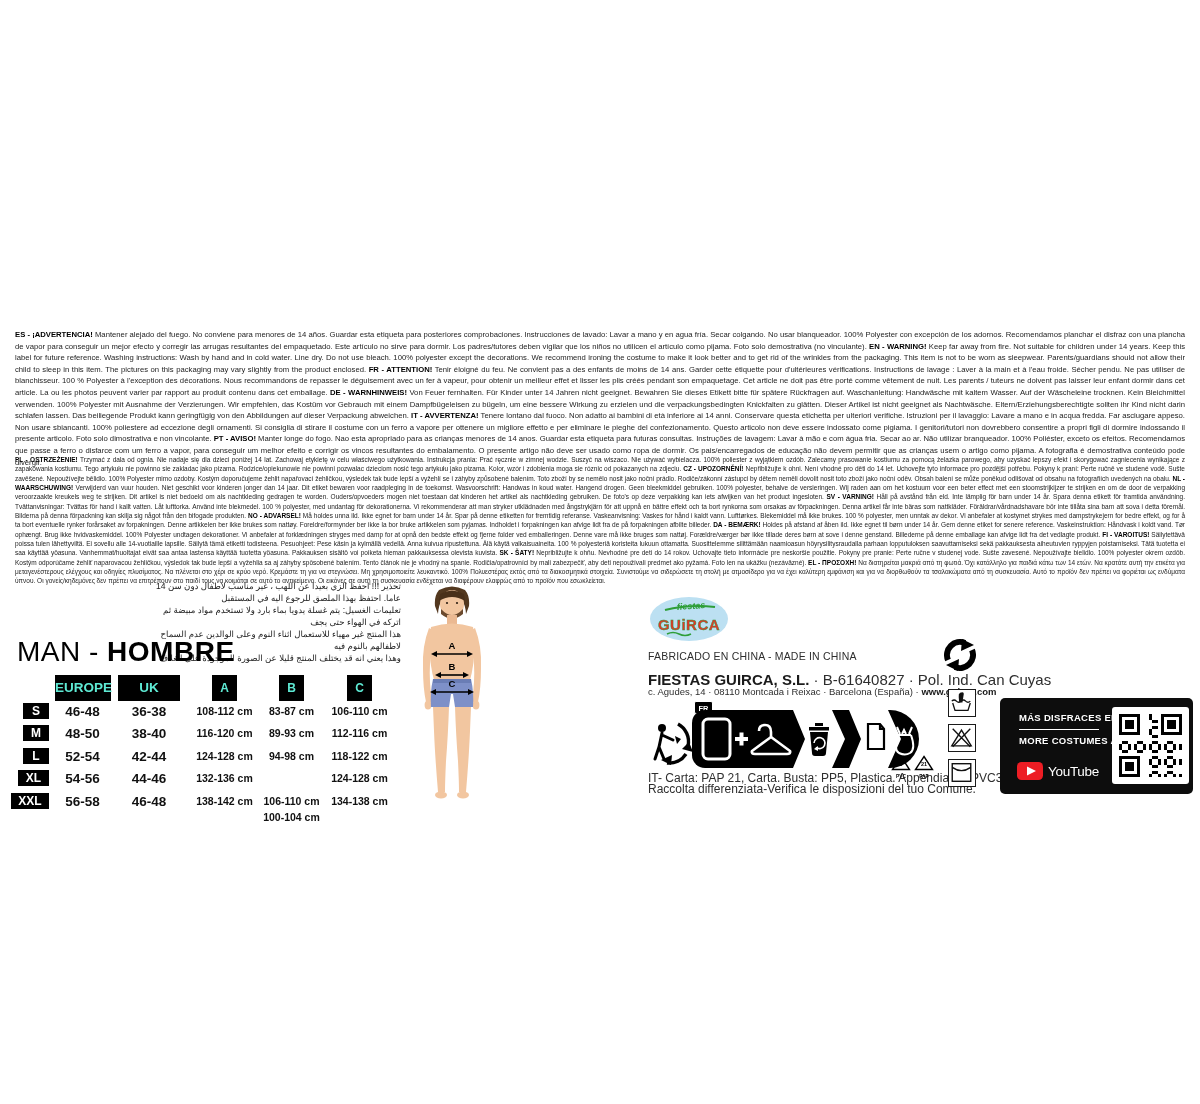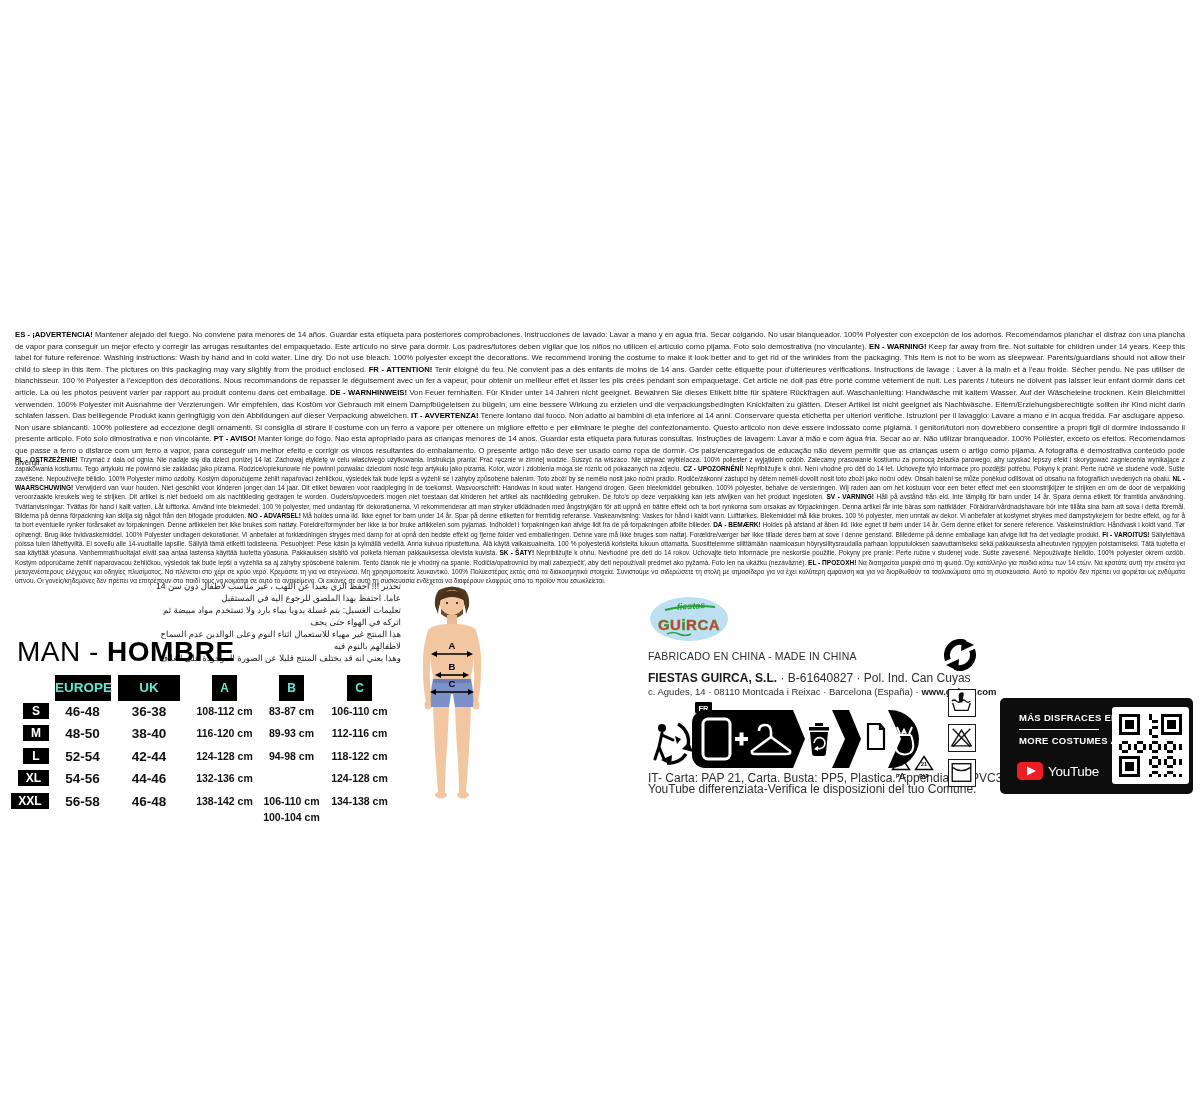--- a/index.html
+++ b/index.html
@@ -26,21 +26,21 @@
   .hbox.big{font-size:13.5px;}
   .hbox.small{font-size:12px;}
   .rlabel{position:absolute;height:16px;background:#000;color:#fff;font-weight:bold;font-size:12px;
           text-align:center;line-height:16px;}
   .cell{position:absolute;height:16px;line-height:17px;text-align:center;font-weight:bold;color:#111;}
   .v-lg{font-size:13.5px;}
   .v-sm{font-size:10.5px;}
 
   
   #made-in{position:absolute;left:648px;top:650px;font-size:10.5px;color:#2e2e2e;letter-spacing:.2px;}
-  #company{position:absolute;left:648px;top:671px;font-size:12px;color:#2e2e2e;}
+  #company{position:absolute;left:648px;top:671px;font-size:15px;color:#2e2e2e;}
   #address{position:absolute;left:648px;top:686px;font-size:9.5px;color:#2e2e2e;}
   #company b,#address b{color:#1a1a1a;}
 
   #fr-tag{position:absolute;left:694px;top:701px;width:19px;height:13px;background:#000;color:#fff;
           font-size:7.5px;font-weight:bold;text-align:center;line-height:13px;border-radius:2px;
           border:1px solid #fff;box-sizing:border-box;}
   #it-text{position:absolute;left:648px;top:773px;font-size:12px;line-height:10.5px;color:#2e2e2e;}
 
   .tri-wrap{position:absolute;top:755px;width:20px;text-align:center;}
   .tri-num{position:absolute;top:6px;left:0;width:20px;text-align:center;font-size:5.5px;font-weight:bold;}
@@ -217,21 +217,21 @@
     </g>
     <g stroke="#fff" stroke-width="2" fill="none">
       <path d="M206,25 q-5,14 1,18 q6,3 11,0 q6,-4 1,-18"></path>
       <path d="M206,25 h13"></path>
       <path d="M208,24 l-3,-7 M217,24 l3,-7 M210,24 l2,-4 l2,4"></path>
     </g>
   </svg>
 
   <div id="it-text">
     <div>IT- Carta: PAP 21, Carta. Busta: PP5, Plastica. Appendiabiti: PVC3, Plastica.</div>
-    <div>YouTube differenziata-Verifica le disposizioni del tuo Comune.</div>
+    <div>Raccolta differenziata-Verifica le disposizioni del tuo Comune.</div>
   </div>
 
   <div class="tri-wrap" style="left:891px;">
     <svg width="20" height="16" viewBox="0 0 20 16">
       <path d="M10,1.5 L18.5,14.5 H1.5 Z" stroke="#000" stroke-width="1.4" fill="none"></path>
     </svg>
     <div class="tri-num">3</div>
     <div class="tri-lab">PVC</div>
   </div>
   <div class="tri-wrap" style="left:914px;">

